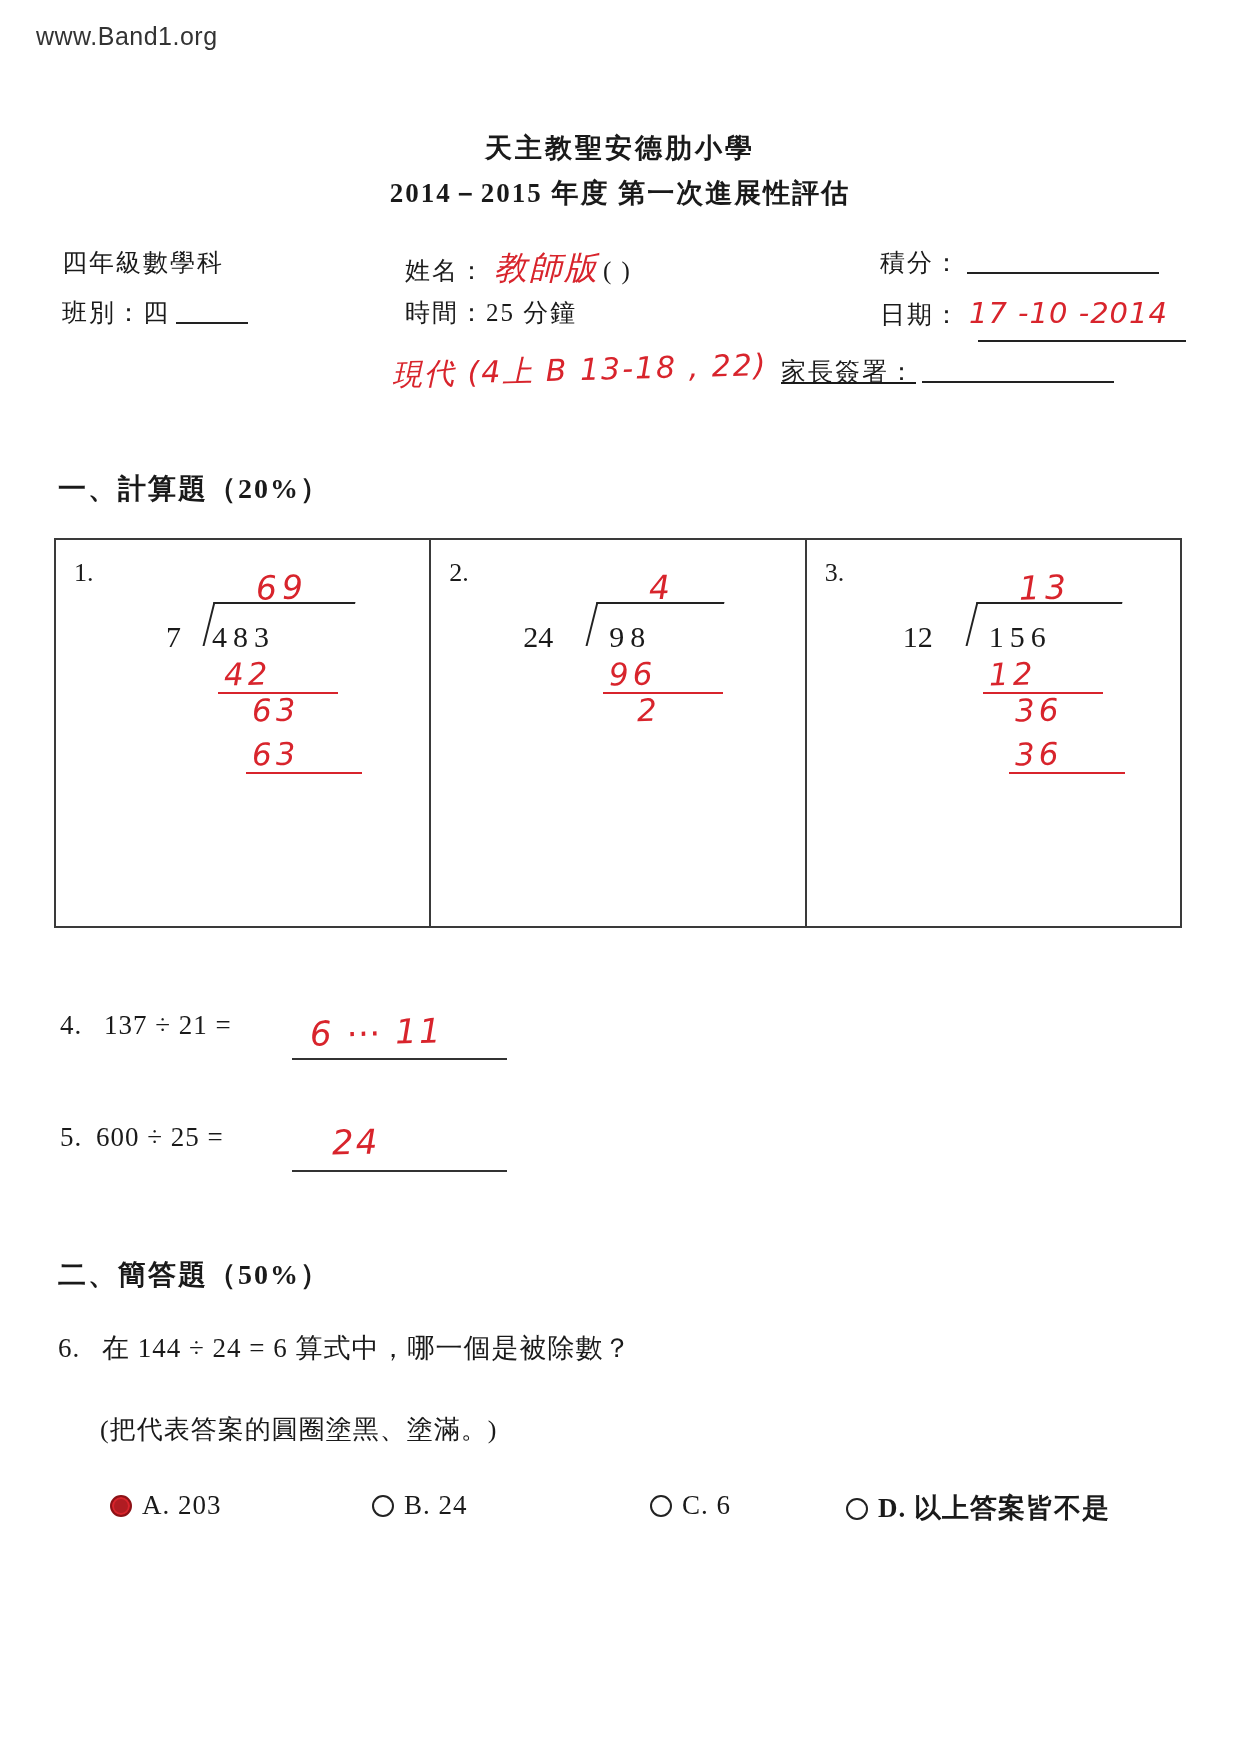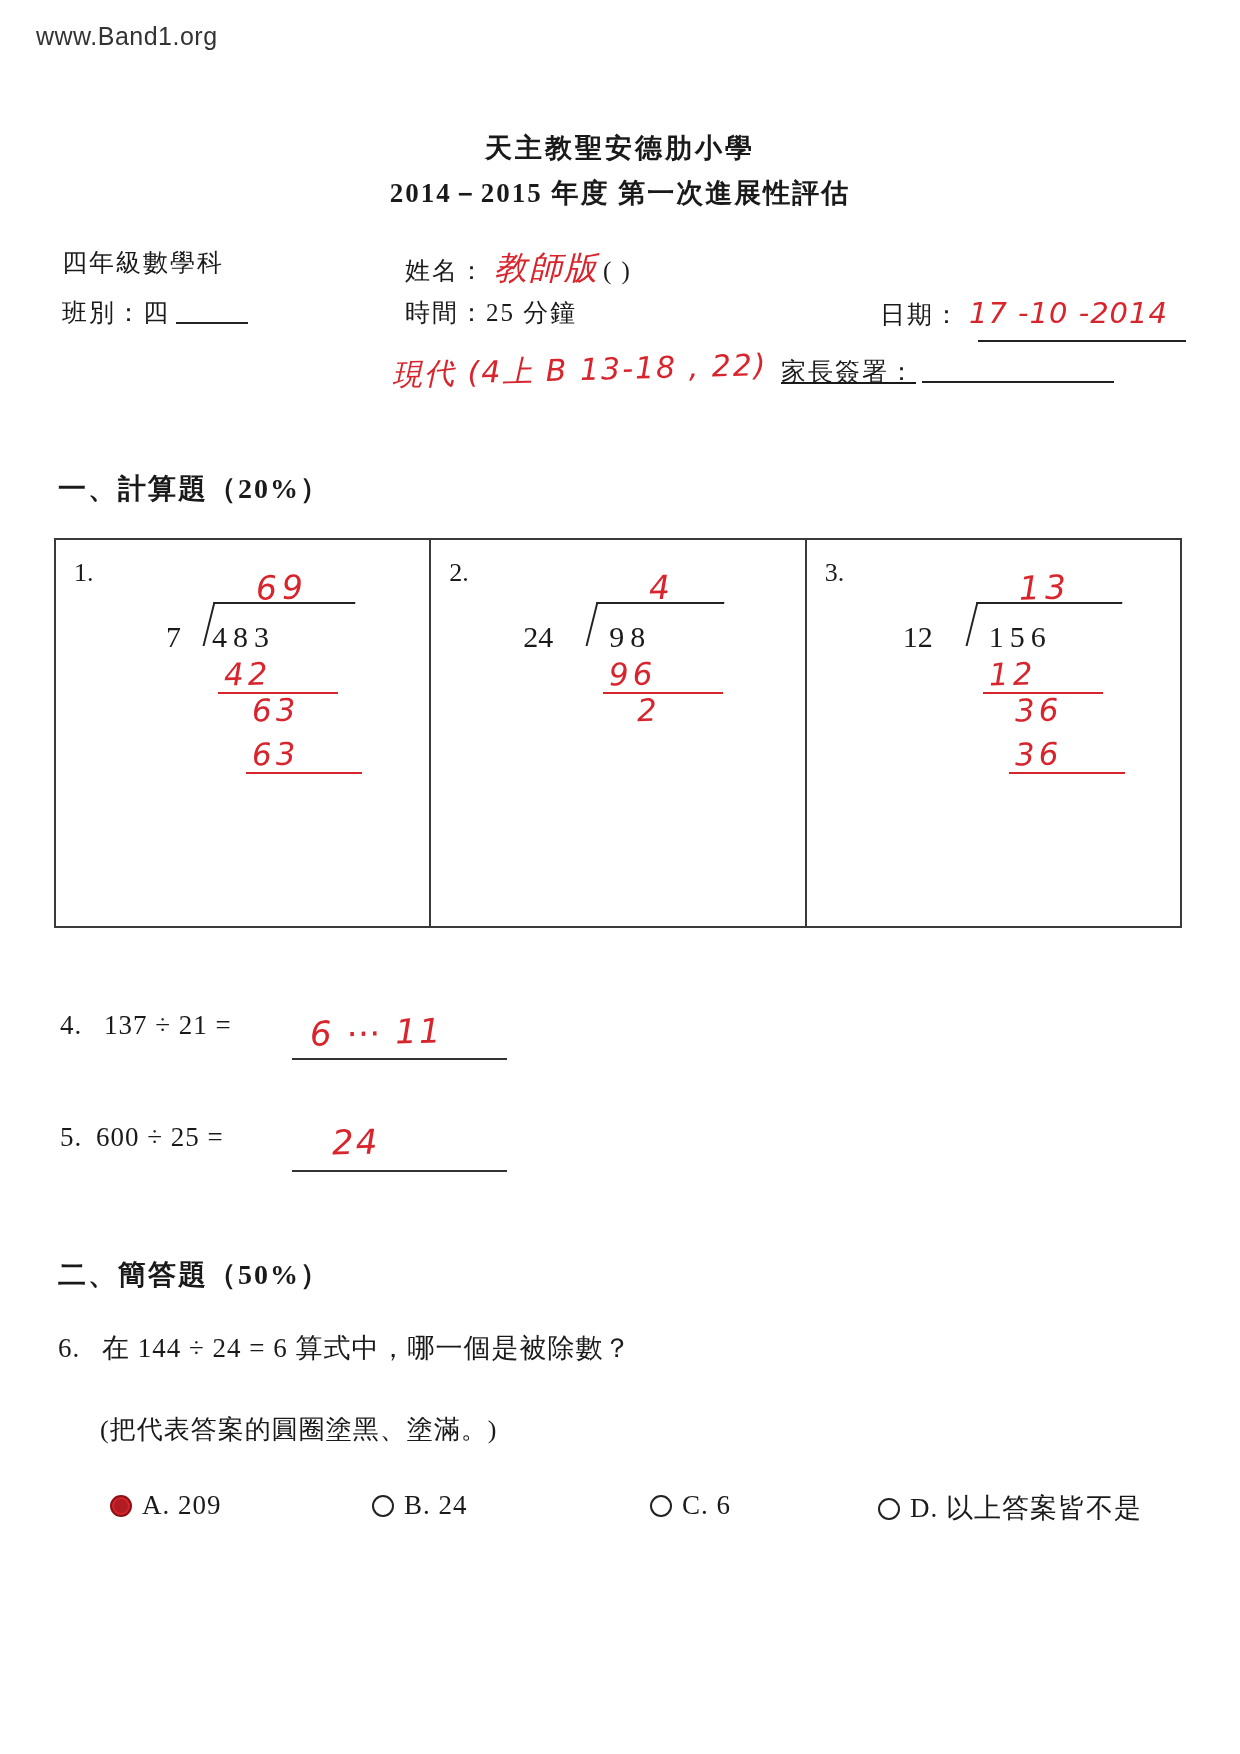--- a/index.html
+++ b/index.html
@@ -258,20 +258,23 @@
     <div class="m classrow">
       <span>班別：四</span><span class="class-blank"></span>
     </div>
 
     <div class="m namerow">
       <span>姓名：</span><span class="hand name-hand">教師版</span><span>(       )</span>
     </div>
 
     <div class="m timerow">時間：25 分鐘</div>
 
+    <div class="m scorerow">
+      <span>積分：</span><span class="score-blank"></span>
+    </div>
 
     <div class="m daterow">
       <span>日期：</span><span class="hand date-hand">17 -10 -2014</span>
     </div>
     <div class="date-underline"></div>
 
     <div class="m bookrow hand">現代 (4上 B 13-18 , 22)</div>
 
     <div class="m signrow">
       <span>家長簽署：</span><span class="sign-blank"></span>
@@ -337,26 +340,26 @@
   <div class="section-head" id="sec2">二、簡答題（50%）</div>
 
   <div id="q6">
     <span>6.</span>
     <span style="margin-left:14px;">在 144 ÷ 24  =  6  算式中，哪一個是被除數？</span>
   </div>
   <div id="q6note">(把代表答案的圓圈塗黑、塗滿。)</div>
 
   <div class="options">
     <div class="opt" style="left:0px;">
-      <span class="bubble filled"></span><span>A. 209</span>
+      <span class="bubble filled"></span><span>A. 203</span>
     </div>
     <div class="opt" style="left:262px;">
       <span class="bubble"></span><span>B. 24</span>
     </div>
     <div class="opt" style="left:540px;">
       <span class="bubble"></span><span>C. 6</span>
     </div>
-    <div class="opt" style="left:768px;">
+    <div class="opt" style="left:736px;font-weight:bold;">
       <span class="bubble"></span><span>D. 以上答案皆不是</span>
     </div>
   </div>
 
 </div>
 
 </body></html>

